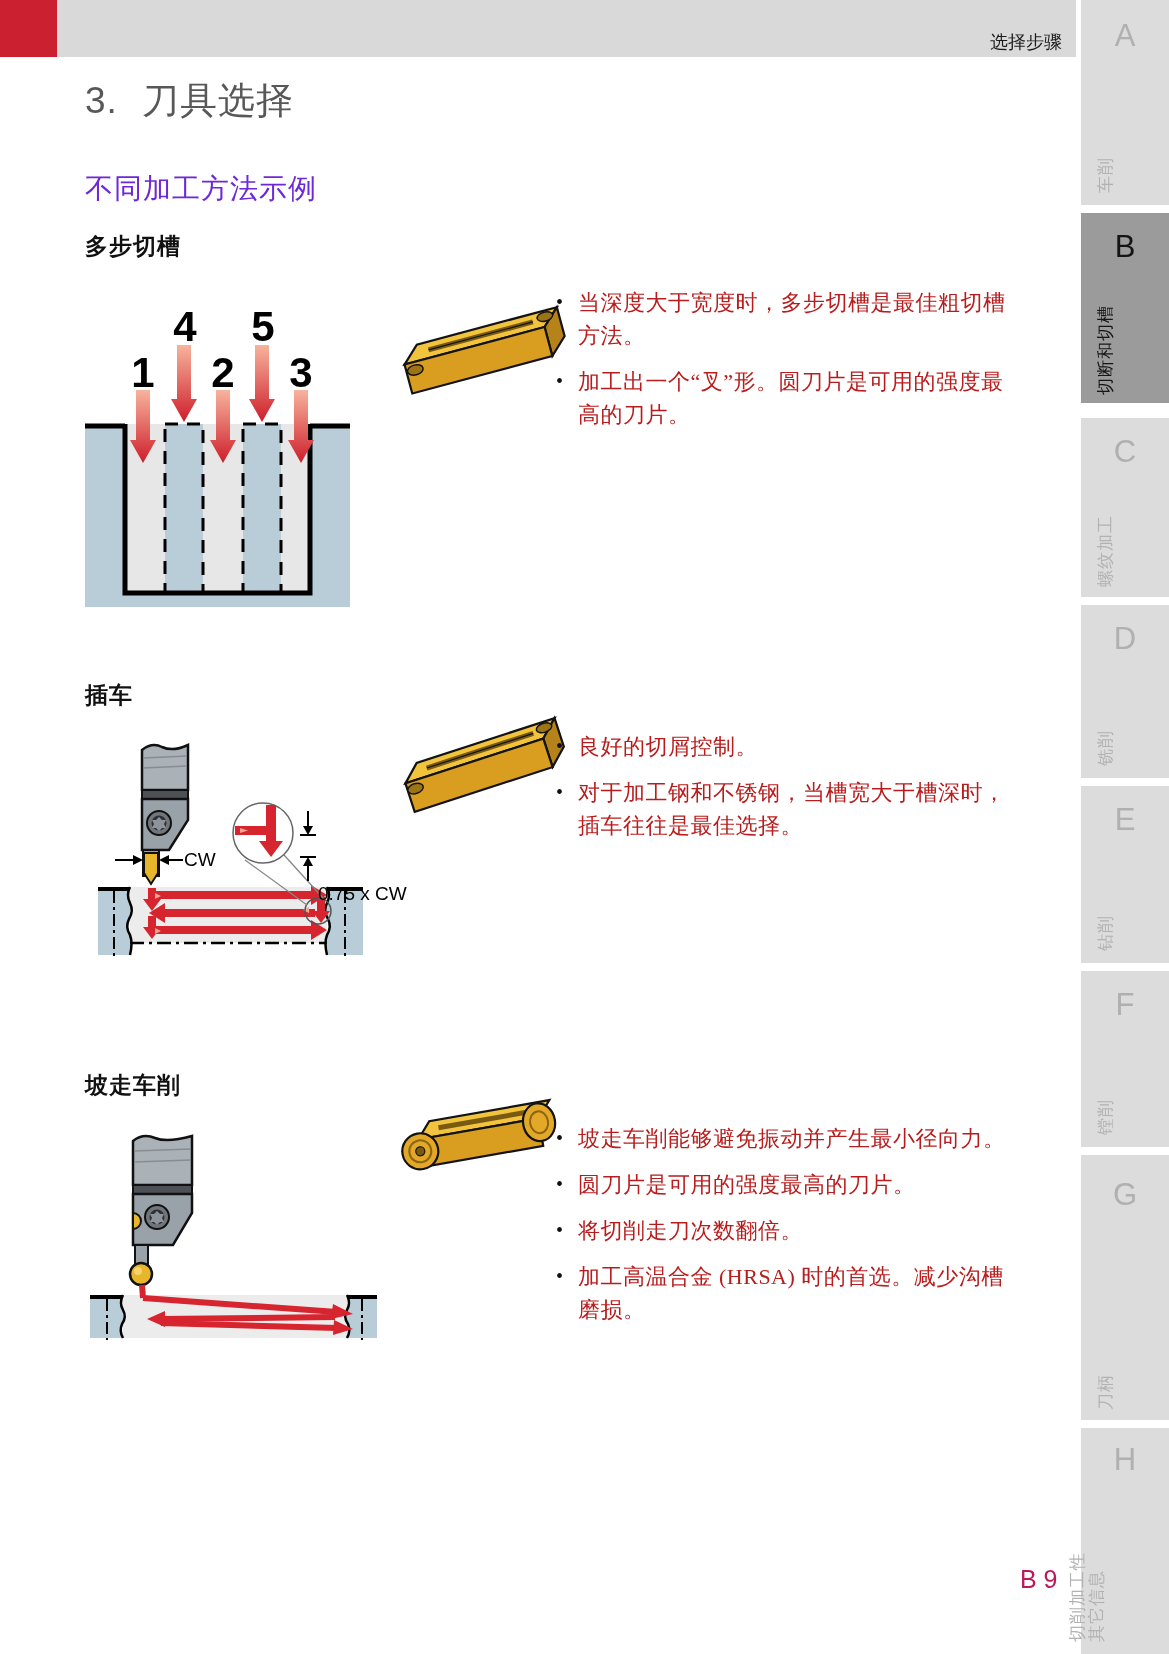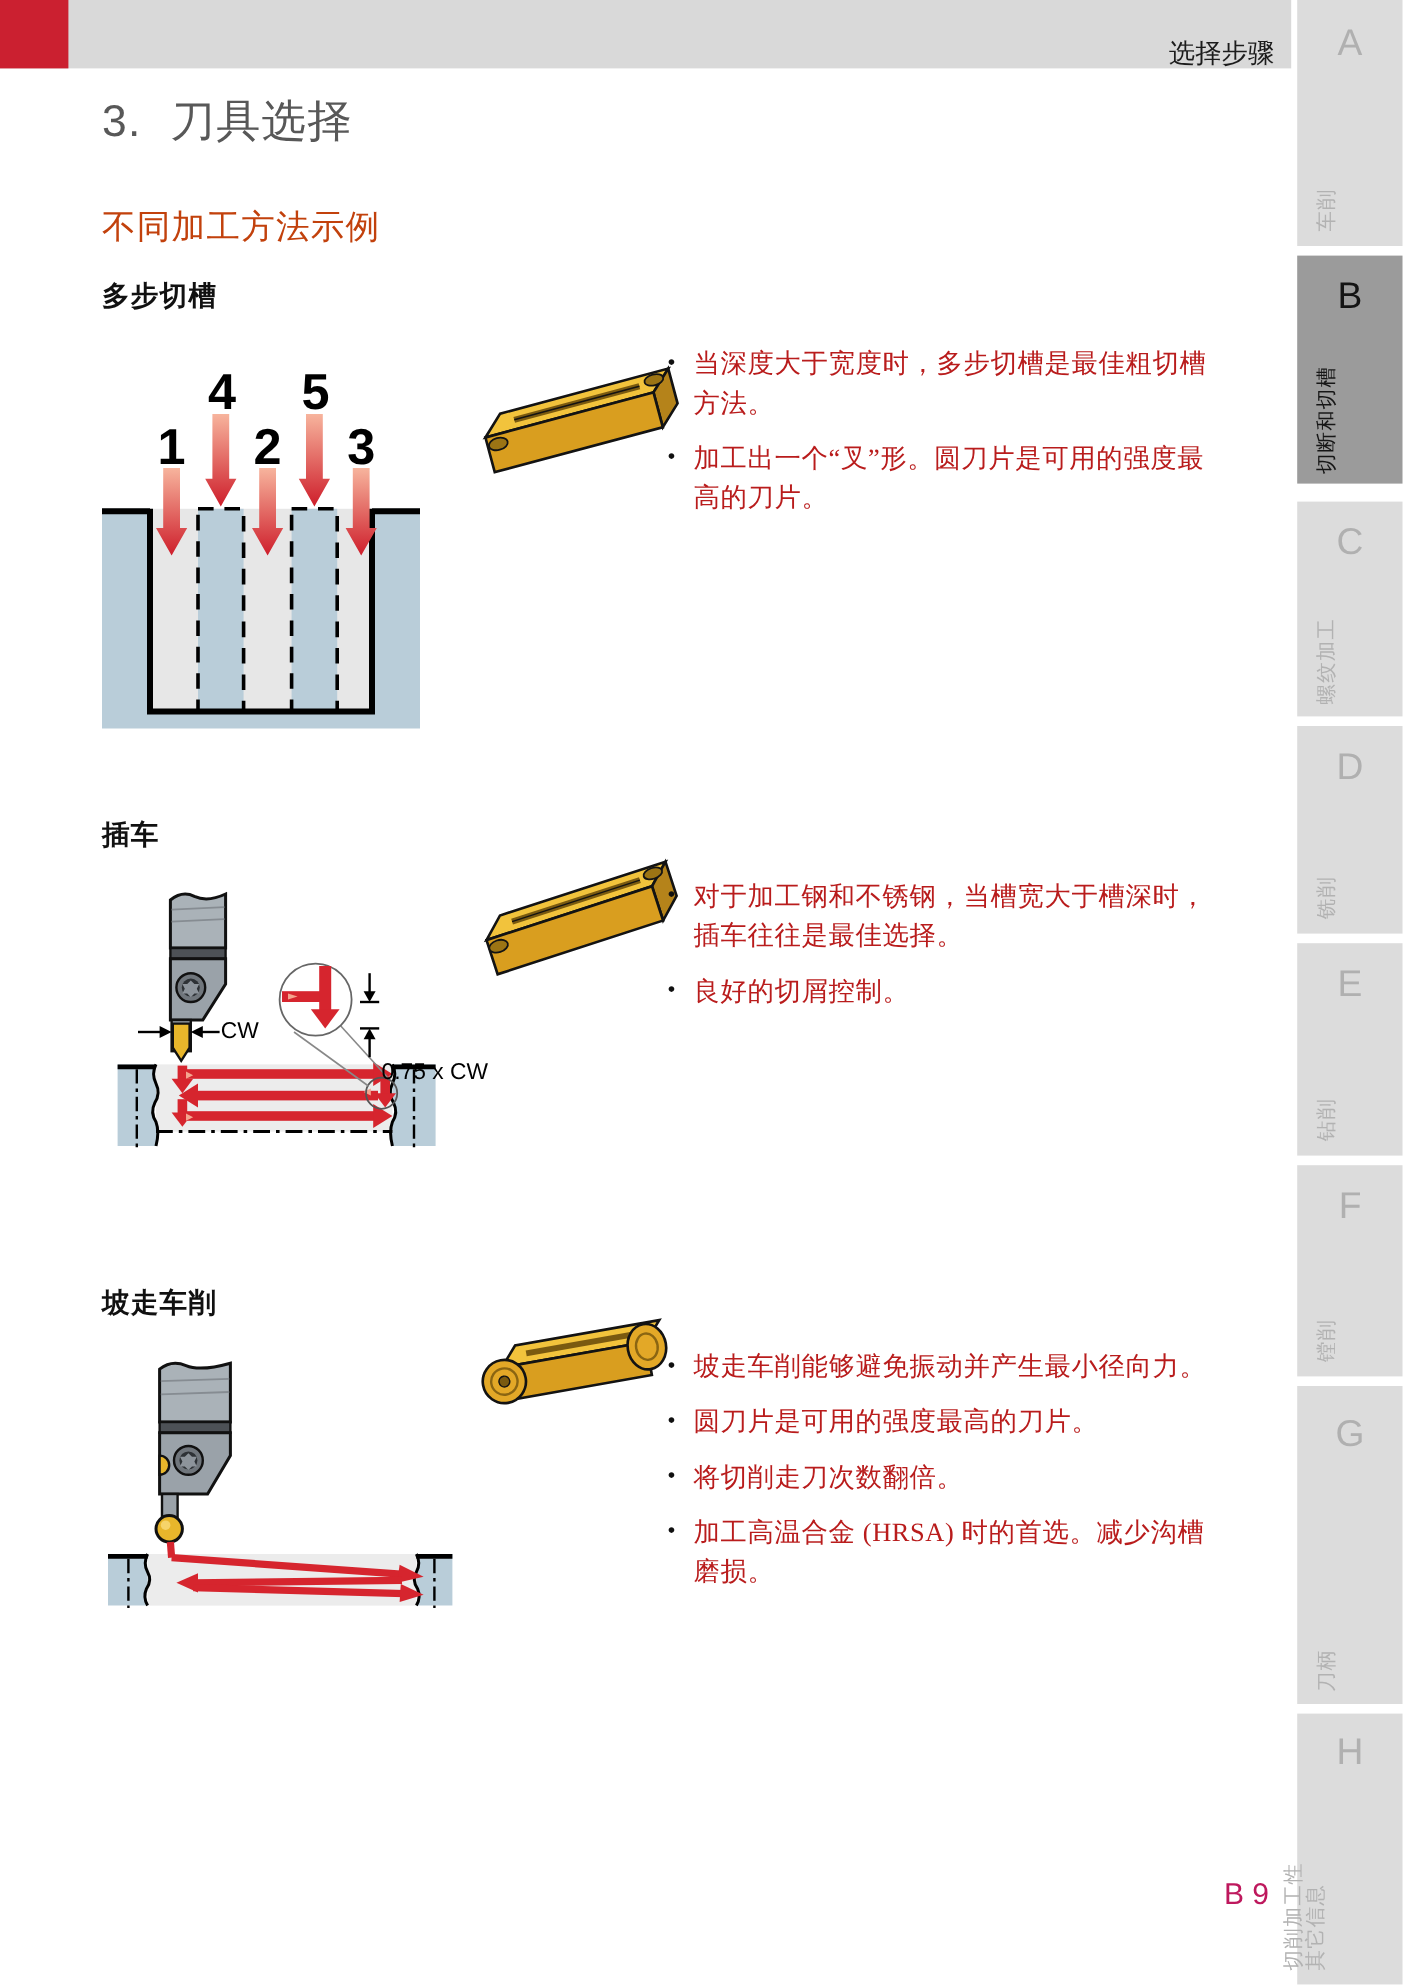--- a/index.html
+++ b/index.html
@@ -3,26 +3,26 @@
 <meta charset="utf-8">
 <style>
   html,body{margin:0;padding:0;background:#ffffff;}
   #page{position:relative;width:1169px;height:1654px;background:#ffffff;overflow:hidden;
         font-family:"Liberation Sans","DejaVu Sans",sans-serif;}
 
   
   .header-band{position:absolute;left:0;top:0;width:1076px;height:57px;background:#d9d9d9;}
   .corner-red{position:absolute;left:0;top:0;width:57px;height:57px;background:#cb2030;}
   .header-crumb{position:absolute;top:30px;right:107px;font-family:"Liberation Serif","DejaVu Serif",serif;
-        font-size:22px;color:#1c1c1c;}
+        font-size:18px;color:#1c1c1c;}
 
   
   .h1{position:absolute;left:85px;top:76px;font-size:37px;color:#585858;letter-spacing:1px;}
   .h1 .num{display:inline-block;width:57px;}
-  .h2{position:absolute;left:85px;top:170px;font-size:28px;color:#c2410c;letter-spacing:1px;}
+  .h2{position:absolute;left:85px;top:170px;font-size:28px;color:#6d28d9;letter-spacing:1px;}
   .h3{position:absolute;left:85px;font-size:23px;font-weight:bold;color:#111;letter-spacing:1px;}
 
   
   .blist{position:absolute;left:556px;width:452px;margin:0;padding:0;list-style:none;
          font-family:"Liberation Serif","DejaVu Serif",serif;font-size:22px;line-height:33px;color:#b91c1c;}
   .blist li{position:relative;padding-left:22px;margin-bottom:13px;letter-spacing:0.5px;}
   .blist li:before{content:"•";position:absolute;left:0;top:0;font-size:20px;color:#101010;}
 
   
   .stepnum{position:absolute;transform:translateX(-50%);font-size:42px;font-weight:bold;color:#000;line-height:1;}
@@ -181,22 +181,22 @@
       <polygon points="160,62 177,46 177,76 160,92" fill="#b5831a" stroke="#131313" stroke-width="2.2"></polygon>
       <rect x="15" y="62" width="145" height="30" fill="#d99e1f" stroke="#131313" stroke-width="2.2"></rect>
       <line x1="40" y1="54" x2="152" y2="54" stroke="#7a5a10" stroke-width="5"></line>
       <line x1="40" y1="54" x2="152" y2="54" stroke="#131313" stroke-width="1.2"></line>
       <ellipse cx="164" cy="52" rx="8" ry="4.5" fill="#9c7414" stroke="#131313" stroke-width="1.5"></ellipse>
       <ellipse cx="23" cy="70" rx="8" ry="5" fill="#9c7414" stroke="#131313" stroke-width="1.5"></ellipse>
     </g>
   </svg>
 
   <ul class="blist" style="top:730px;">
+    <li>良好的切屑控制。</li>
     <li>对于加工钢和不锈钢，当槽宽大于槽深时，插车往往是最佳选择。</li>
-    <li>良好的切屑控制。</li>
   </ul>
 
   <div class="h3" style="top:1070px;">坡走车削</div>
 
   <svg class="abs" style="left:85px;top:1105px;" width="310" height="235" viewBox="0 0 310 235">
 
     <path d="M5,190 H38 Q34,198 38,205 Q42,212 37,219 Q34,226 38,233 H5 Z" fill="#b9cdd9"></path>
     <path d="M292,190 H262 Q266,198 262,205 Q258,212 263,219 Q266,226 262,233 H292 Z" fill="#b9cdd9"></path>
     <rect x="38" y="190" width="224" height="43" fill="#ececec"></rect>
     <path d="M5,192 H38 M262,192 H292" stroke="#000" stroke-width="4" fill="none"></path>

